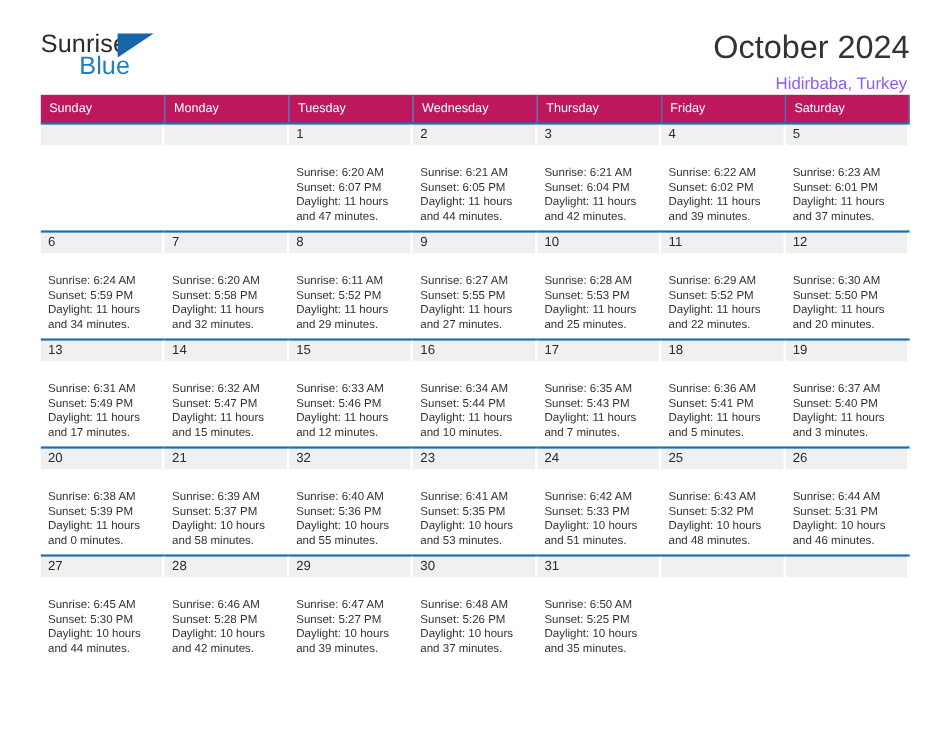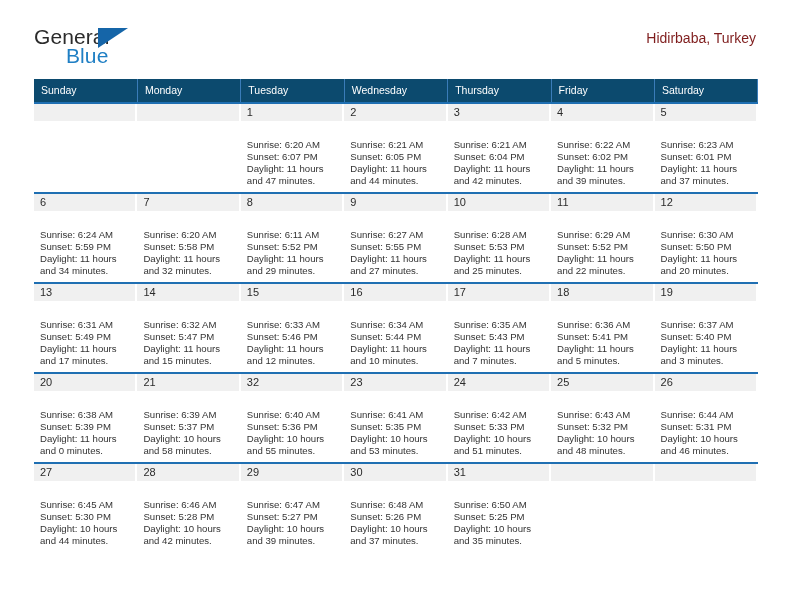--- a/index.html
+++ b/index.html
@@ -70,36 +70,36 @@
   }
   .cal-title {
     font-size: 27px;
     color: #333333;
     line-height: 1.15;
     font-weight: normal;
     margin: 0;
   }
   .cal-subtitle {
     font-size: 14px;
-    color: #7f1d1d;
+    color: #8b5cf6;
     margin: 6px 2px 0 0;
     line-height: 1.2;
   }
 
   
   .calendar {
     width: 724px;
     border-collapse: collapse;
     table-layout: fixed;
     margin-top: 7px;
   }
   .calendar col { width: 103.43px; }
 
   thead th {
-    background: #0c4a6e;
+    background: #be185d;
     color: #ffffff;
     font-size: 10.5px;
     font-weight: normal;
     text-align: left;
     padding: 5px 0 6px 7px;
     border-right: 1px solid #3A7CB9;
     height: 19px;
     box-sizing: border-box;
   }
 
@@ -136,26 +136,27 @@
   td.empty .daynum-band { color: transparent; }
 </style>
 </head>
 <body>
 
 <div class="page">
 
   <div class="header">
 
     <div class="logo">
-      <span class="logo-general">General</span>
+      <span class="logo-general">Sunrise</span>
       <span class="logo-tri"></span>
       <span class="logo-blue">Blue</span>
     </div>
 
     <div class="title-block">
+      <h1 class="cal-title">October 2024</h1>
       <div class="cal-subtitle">Hidirbaba, Turkey</div>
     </div>
 
   </div>
 
   <table class="calendar">
     <colgroup>
       <col>
         <col>
         <col>

